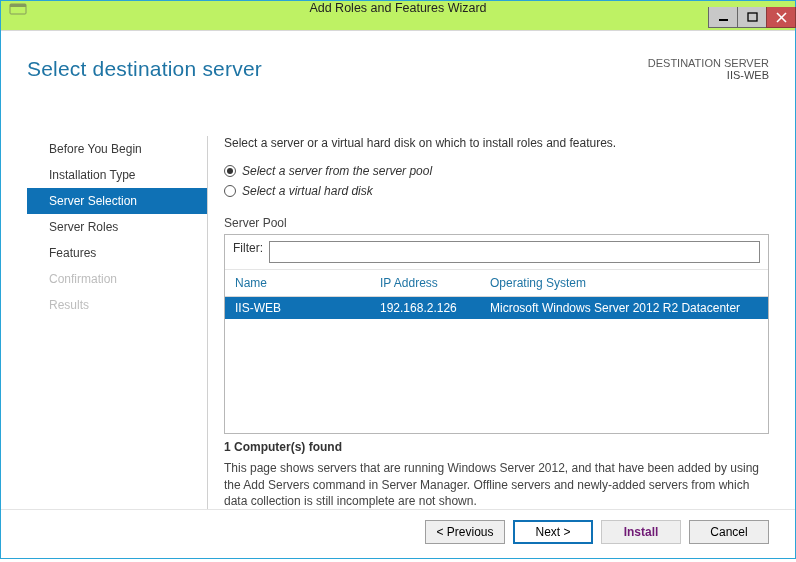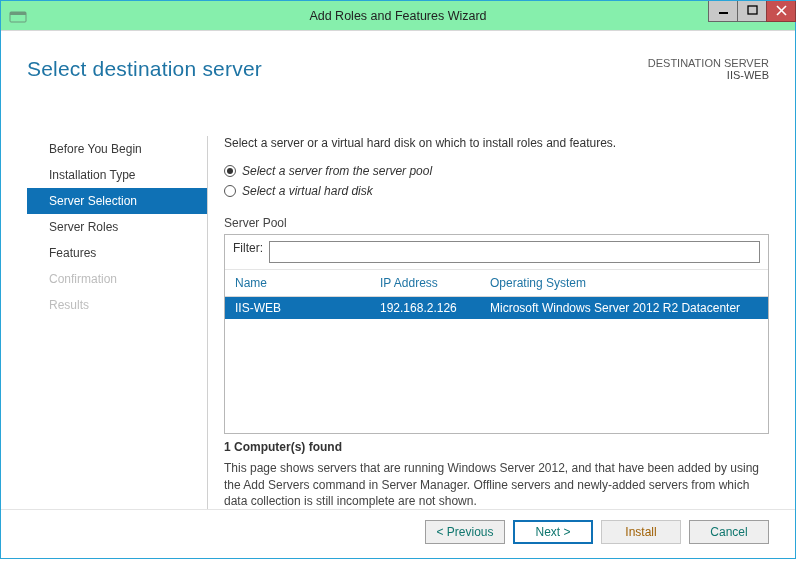--- a/index.html
+++ b/index.html
@@ -16,25 +16,26 @@
     width: 796px;
     height: 559px;
     border: 1px solid #2aa5d8;
     background: #fff;
     display: flex;
     flex-direction: column;
   }
   
   .titlebar {
     height: 30px;
-    background: #86efac;
+    background: #bef264;
     border-bottom: 1px solid #d8d8d8;
     display: flex;
-    align-items: center;
+    align-items: flex-start;
     position: relative;
+    flex-direction: column;
   }
   .titlebar .appicon {
     width: 18px;
     height: 14px;
     margin-left: 8px;
     opacity: .55;
   }
   .titlebar .title {
     position: absolute;
     left: 0; right: 0;
@@ -219,32 +220,33 @@
     justify-content:flex-end;
     gap: 8px;
   }
   .btn {
     min-width: 80px;
     height: 24px;
     border: 1px solid #9e9e9e;
     background: #efefef;
     font-family: inherit;
     font-size: 12px;
-    color: #0f766e;
+    color: #000000;
     padding: 0 10px;
     cursor: pointer;
   }
   .btn.default {
     border: 2px solid #0f71b5;
     background:#fff;
   }
   .btn.disabled {
-    color:#a16207;
+    color:#701a75;
     border-color:#c8c8c8;
     cursor: default;
+    font-weight: bold;
   }
 </style>
 </head>
 <body>
 
 <div class="window">
 
   <div class="titlebar">
     <span class="appicon">
       <svg viewBox="0 0 18 14" width="18" height="14">

